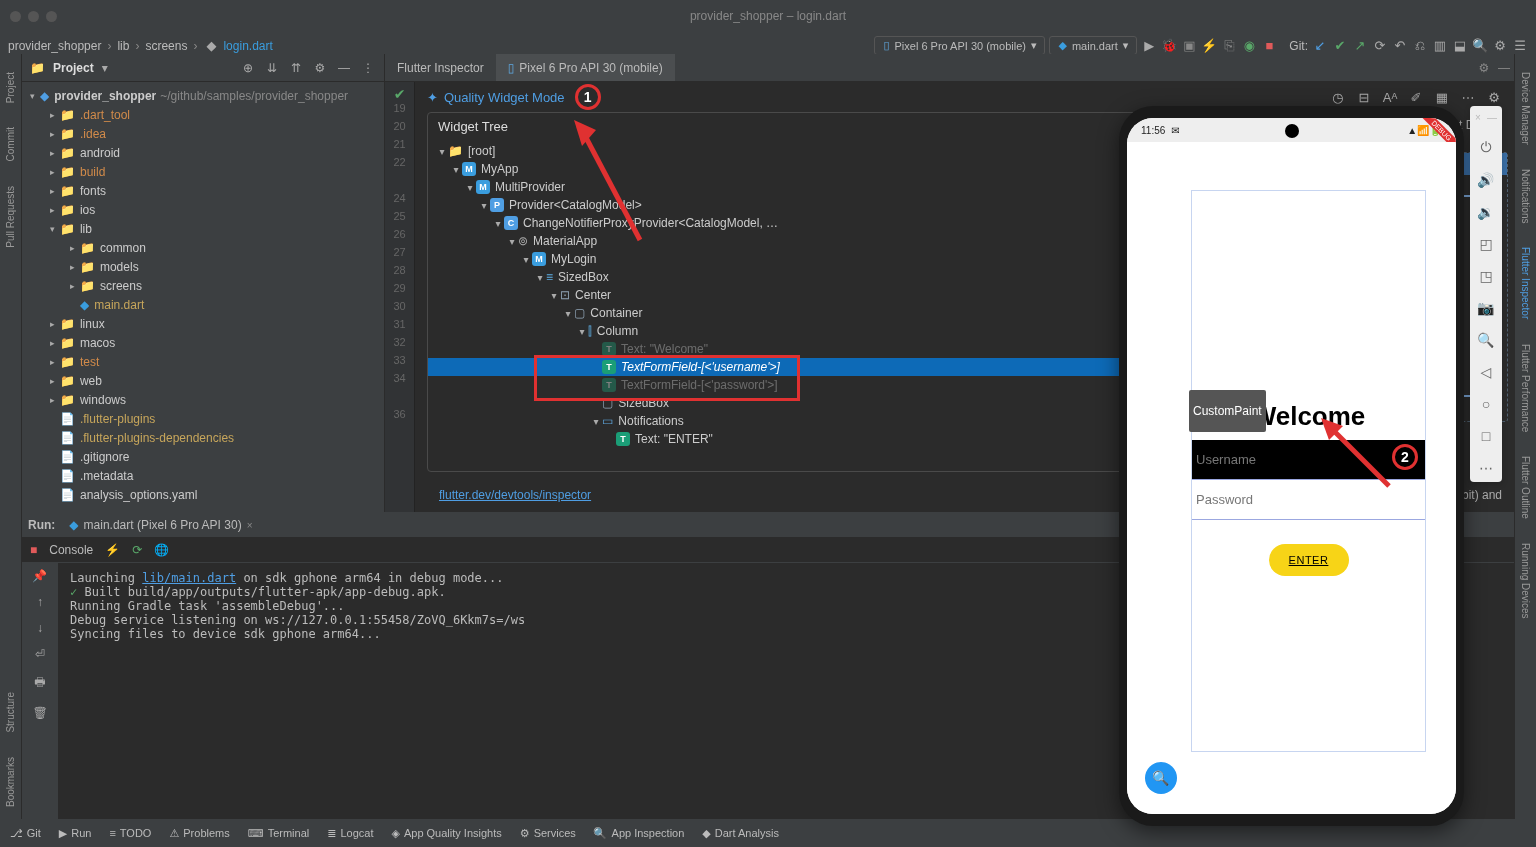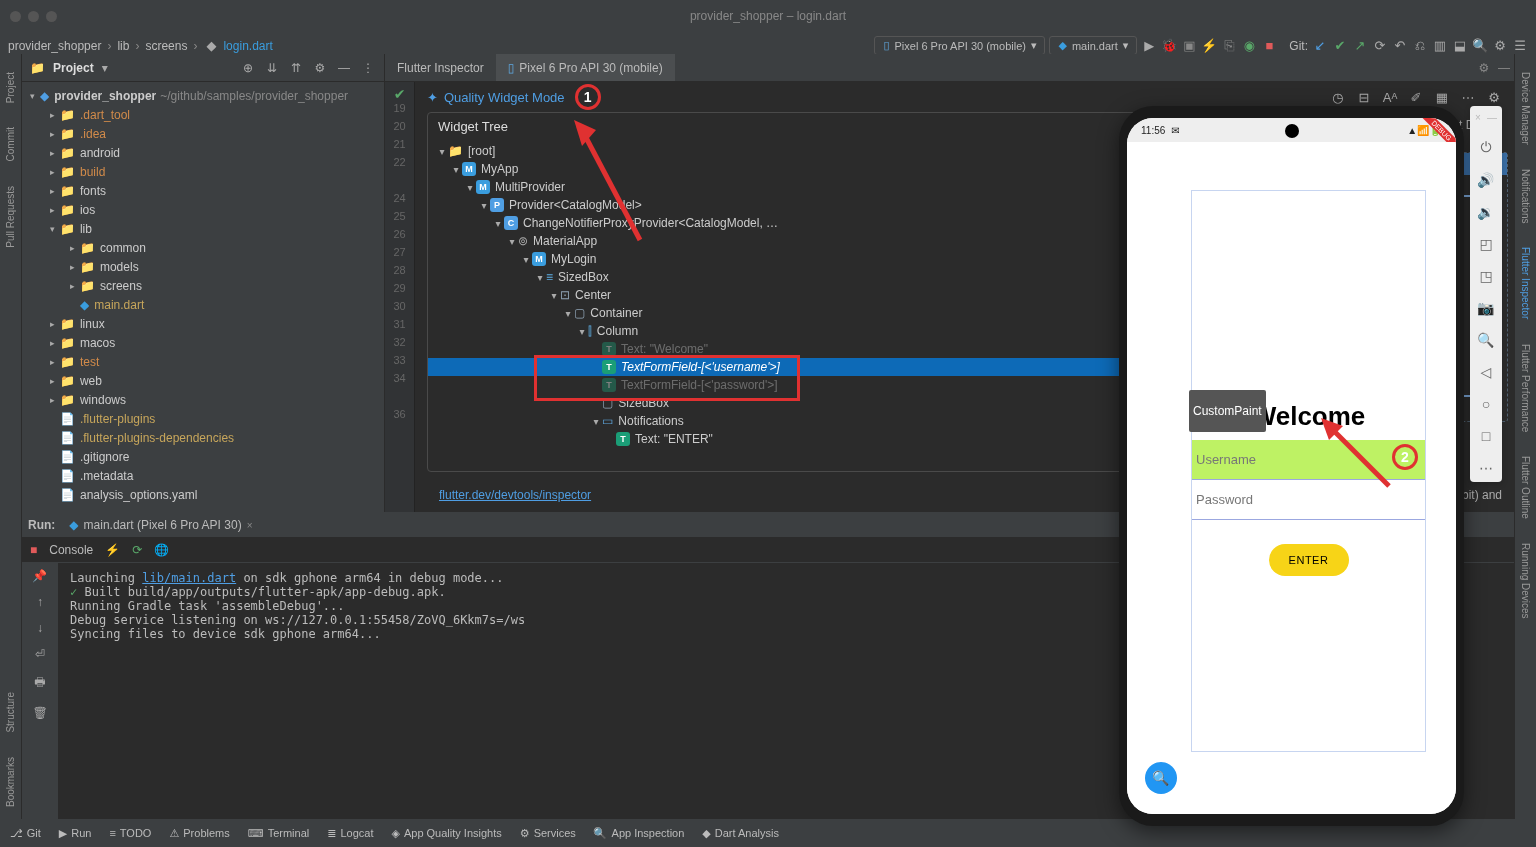--- a/index.html
+++ b/index.html
@@ -114,23 +114,23 @@
 .emu-status { height: 24px; background: #eee; display: flex; align-items: center; padding: 0 14px; font-size: 10px; color: #222; }
 .emu-status .sp { flex: 1; }
 .emu-notch { position: absolute; top: 6px; left: 50%; transform: translateX(-50%); width: 14px; height: 14px; background: #000; border-radius: 50%; }
 .emu-debug { position: absolute; top: 0; right: 0; width: 50px; height: 50px; overflow: hidden; }
 .emu-debug::after { content: "DEBUG"; position: absolute; top: 8px; right: -18px; transform: rotate(45deg); background: #e03131; color: #fff; font-size: 7px; padding: 1px 20px; }
 .emu-app { position: absolute; top: 24px; left: 0; right: 0; bottom: 0; background: #fff; }
 .emu-outline { position: absolute; left: 64px; right: 30px; top: 48px; bottom: 62px; border: 1px solid #c7d5f0; }
 .emu-welcome { text-align: center; font-family: Liberation Sans, sans-serif; font-size: 26px; font-weight: bold; color: #000; margin-top: 210px; }
 .emu-cp { position: absolute; left: 62px; top: 248px; background: #555; color: #fff; font-size: 12px; padding: 14px 4px; border-radius: 2px; }
 .emu-field { height: 40px; display: flex; align-items: center; padding: 0 4px; color: #777; font-size: 13px; border-bottom: 1px solid #9ba7e0; }
-.emu-field.hl { background: #bef264; }
+.emu-field.hl { background: #000000; }
 .emu-fields { margin: 8px 0 0 0; }
-.emu-btn { margin: 24px auto 0; width: 80px; height: 32px; background: #f7d417; border-radius: 16px; display: flex; align-items: center; justify-content: center; font-size: 11px; color: #000; letter-spacing: 0.5px; }
+.emu-btn { margin: 24px auto 0; width: 80px; height: 32px; background: #f7d417; border-radius: 16px; display: flex; align-items: center; justify-content: center; font-size: 11px; color: #000; letter-spacing: 0.5px; text-decoration: underline; }
 .emu-fab { position: absolute; left: 18px; bottom: 20px; width: 32px; height: 32px; background: #2196f3; border-radius: 50%; display: flex; align-items: center; justify-content: center; color: #fff; font-size: 14px; }
 
 
 .emu-ctrl { position: absolute; right: 34px; top: 106px; width: 32px; background: #eee; border-radius: 4px; padding: 6px 0; display: flex; flex-direction: column; align-items: center; gap: 16px; box-shadow: 0 2px 6px rgba(0,0,0,.2); }
 .emu-ctrl .ec { color: #666; font-size: 14px; cursor: pointer; }
 .emu-ctrl .toprow { display: flex; gap: 6px; font-size: 10px; }
 
 svg.arrow-path { position: absolute; overflow: visible; }
 </style>
 </head>

